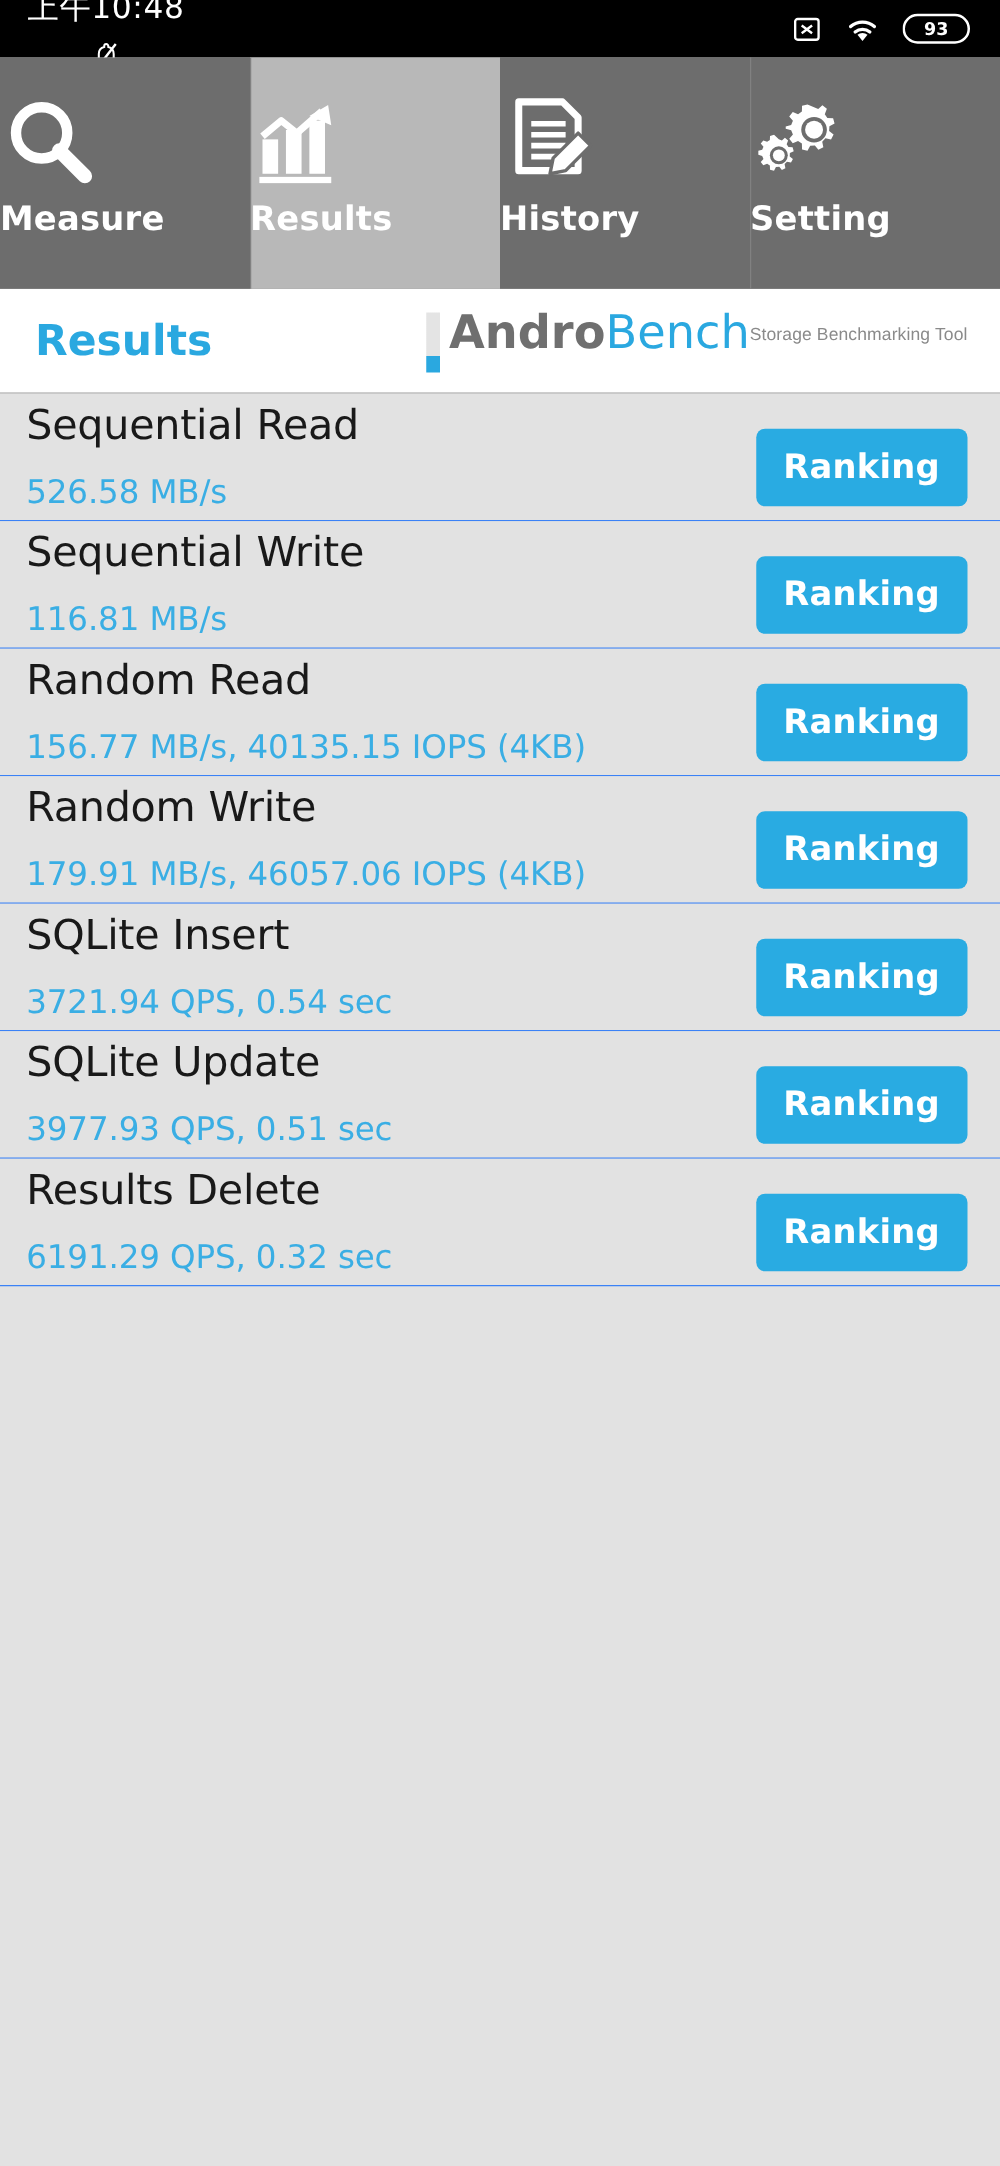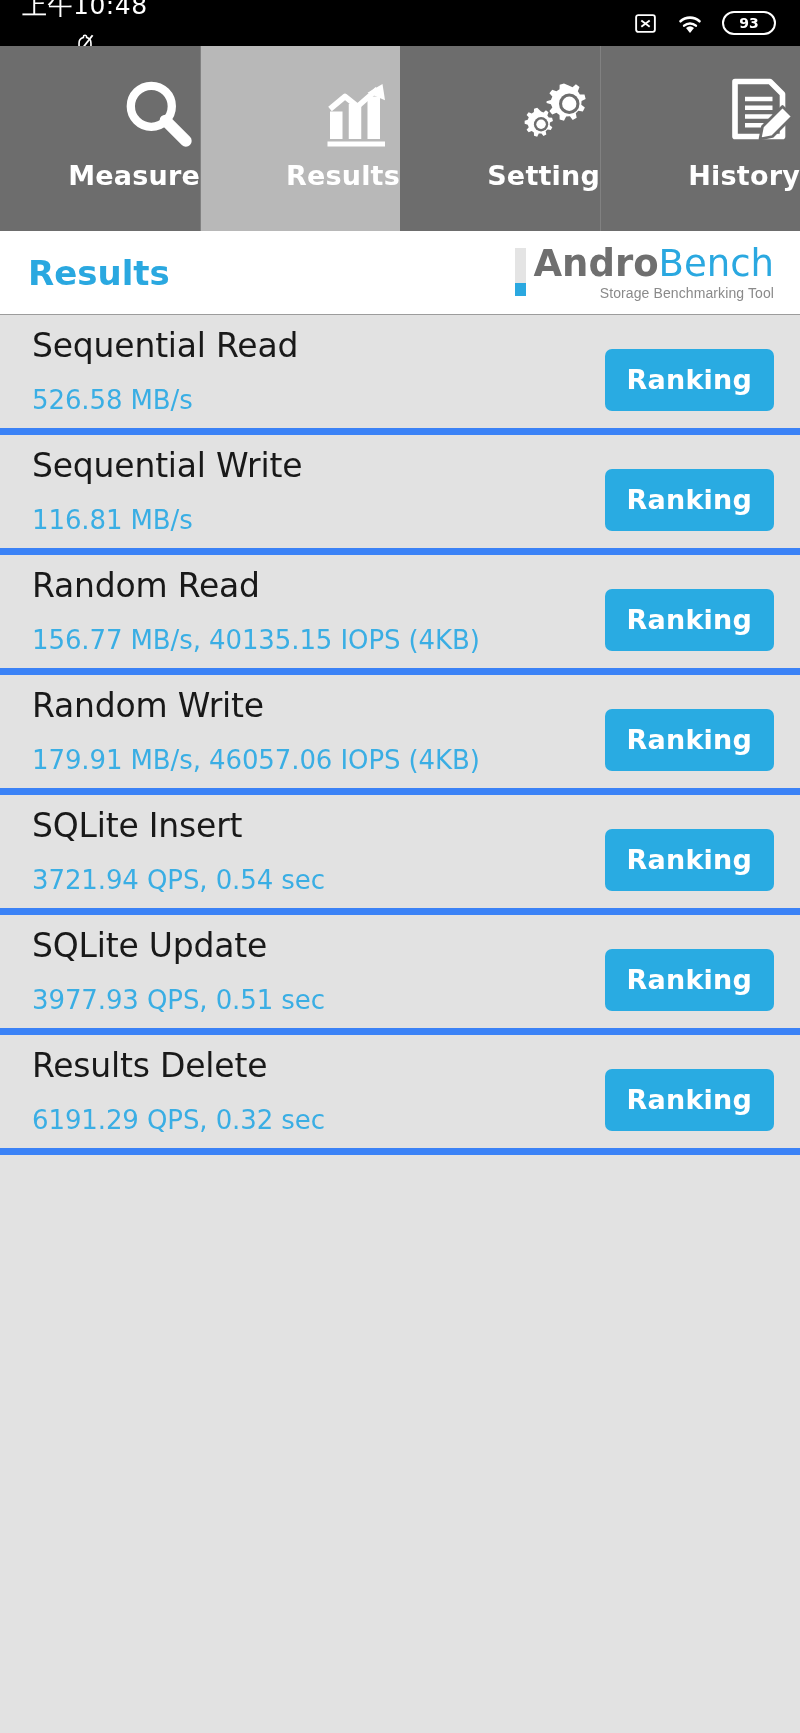--- a/index.html
+++ b/index.html
@@ -35,21 +35,21 @@
     height: 185px;
     display: flex;
     background: #6d6d6d;
   }
   .tab {
     flex: 1 1 0;
     background: #6d6d6d;
     position: relative;
     display: flex;
     flex-direction: column;
-    align-items: flex-end;
+    align-items: flex-start;
     justify-content: center;
     padding-bottom: 14px;
     cursor: pointer;
   }
   .tab + .tab::before {
     content: "";
     position: absolute;
     left: 0; top: 0; bottom: 0;
     width: 1px;
     background: #818181;
@@ -91,21 +91,21 @@
     display: flex;
     align-items: flex-start;
     gap: 7px;
   }
   .brand-bar {
     width: 11px;
     height: 48px;
     margin-top: 3px;
     background: linear-gradient(to bottom, #e4e4e4 0%, #e4e4e4 72%, #2aa8e0 72%, #2aa8e0 100%);
   }
-  .brand-text { display: flex; flex-direction: column; align-items: flex-end; }
+  .brand-text { display: flex; align-items: center; }
   .brand-words {
     font-size: 37px;
     line-height: 38px;
     font-family: "DejaVu Sans", sans-serif;
     white-space: nowrap;
   }
   .brand-andro { color: #6f6f6f; font-weight: bold; }
   .brand-bench { color: #2aa8e0; font-weight: normal; }
   .brand-sub {
     font-size: 14px;
@@ -114,26 +114,26 @@
     font-family: "Liberation Sans", sans-serif;
     letter-spacing: .1px;
   }
 
   
   .results-list {
     background: #e2e2e2;
     height: calc(1733px - 46px - 185px - 85px);
   }
   .result-row {
-    height: 120px;
-    border-bottom: 7px solid #3b82f6;
+    height: 102px;
+    border-bottom: 1px solid #3b82f6;
     display: flex;
     align-items: center;
     justify-content: space-between;
-    padding: 0 26px 0 32px;
+    padding: 0 26px 0 21px;
     background: #e2e2e2;
   }
   .result-texts { display: flex; flex-direction: column; justify-content: center; }
   .result-name {
     font-size: 33px;
     color: #191919;
     font-family: "DejaVu Sans", sans-serif;
     line-height: 40px;
     letter-spacing: -.2px;
   }
@@ -217,51 +217,51 @@
       <svg width="80" height="80" viewBox="0 0 64 64">
         <rect x="8" y="30" width="10" height="22" fill="#fff"></rect>
         <rect x="23" y="24" width="10" height="28" fill="#fff"></rect>
         <rect x="38" y="18" width="10" height="34" fill="#fff"></rect>
         <rect x="6" y="54" width="46" height="4" fill="#fff"></rect>
         <polyline points="8,28 20,18 30,26 46,12" fill="none" stroke="#fff" stroke-width="4.5" stroke-linejoin="round"></polyline>
         <polygon points="50,8 52,21 38,15" fill="#fff"></polygon>
       </svg>
     </div>
     <div class="tab-label">Results</div>
+  </div>
+
+  <div class="tab">
+    <div class="tab-icon">
+      <svg width="80" height="80" viewBox="0 0 64 64">
+        <path d="M12 6h28l10 10v34H12z" fill="none" stroke="#fff" stroke-width="4.5" stroke-linejoin="round"></path>
+        <line x1="20" y1="20" x2="42" y2="20" stroke="#fff" stroke-width="3.6"></line>
+        <line x1="20" y1="27" x2="42" y2="27" stroke="#fff" stroke-width="3.6"></line>
+        <line x1="20" y1="34" x2="42" y2="34" stroke="#fff" stroke-width="3.6"></line>
+        <line x1="20" y1="41" x2="36" y2="41" stroke="#fff" stroke-width="3.6"></line>
+        <path d="M50 26l8 8-16 16-10 2 2-10z" fill="#fff" stroke="#6d6d6d" stroke-width="2.2" stroke-linejoin="round"></path>
+      </svg>
+    </div>
+    <div class="tab-label">History</div>
   </div>
 
   <div class="tab">
     <div class="tab-icon">
       <svg width="82" height="82" viewBox="0 0 64 64">
         <g fill="#fff">
           <path d="M40 10l2.6 1.1 2.6-2.3 2.8 2.2-1.3 3.3 1.6 2.4 3.6.1.9 3.4-3.2 1.7-.2 2.9 2.8 2.2-1.6 3.1-3.5-.7-2 2.1.7 3.5-3.1 1.6-2.2-2.8-2.9.2-1.7 3.2-3.4-.9-.1-3.6-2.4-1.6-3.3 1.3-2.2-2.8 2.3-2.6-1.1-2.6-3.4-1V22l3.4-1 1.1-2.6-2.3-2.6 2.2-2.8 3.3 1.3 2.4-1.6.1-3.6 3.4-.9z"></path>
           <circle cx="40" cy="24" r="8" fill="#6d6d6d"></circle>
           <circle cx="40" cy="24" r="5.6" fill="#fff"></circle>
           <path d="M18 30l1.9.8 1.9-1.7 2 1.6-.9 2.4 1.1 1.7 2.6.1.7 2.5-2.4 1.2-.1 2.1 2 1.6-1.2 2.2-2.5-.5-1.5 1.5.5 2.5-2.2 1.2-1.6-2-2.1.1-1.2 2.4-2.5-.7-.1-2.6-1.7-1.1-2.4.9-1.6-2 1.7-1.9-.8-1.9-2.4-.7v-2.5l2.4-.7.8-1.9-1.7-1.9 1.6-2 2.4.9 1.7-1.1.1-2.6 2.5-.7z"></path>
           <circle cx="18" cy="40" r="5.6" fill="#6d6d6d"></circle>
           <circle cx="18" cy="40" r="3.7" fill="#fff"></circle>
         </g>
       </svg>
     </div>
     <div class="tab-label">Setting</div>
   </div>
-
-  <div class="tab">
-    <div class="tab-icon">
-      <svg width="80" height="80" viewBox="0 0 64 64">
-        <path d="M12 6h28l10 10v34H12z" fill="none" stroke="#fff" stroke-width="4.5" stroke-linejoin="round"></path>
-        <line x1="20" y1="20" x2="42" y2="20" stroke="#fff" stroke-width="3.6"></line>
-        <line x1="20" y1="27" x2="42" y2="27" stroke="#fff" stroke-width="3.6"></line>
-        <line x1="20" y1="34" x2="42" y2="34" stroke="#fff" stroke-width="3.6"></line>
-        <line x1="20" y1="41" x2="36" y2="41" stroke="#fff" stroke-width="3.6"></line>
-        <path d="M50 26l8 8-16 16-10 2 2-10z" fill="#fff" stroke="#6d6d6d" stroke-width="2.2" stroke-linejoin="round"></path>
-      </svg>
-    </div>
-    <div class="tab-label">History</div>
-  </div>
 </div>
 
 <div class="titlebar">
   <div class="page-title">Results</div>
   <div class="brand">
     <div class="brand-bar"></div>
     <div class="brand-text">
       <div class="brand-words"><span class="brand-andro">Andro</span><span class="brand-bench">Bench</span></div>
       <div class="brand-sub">Storage Benchmarking Tool</div>
     </div>

